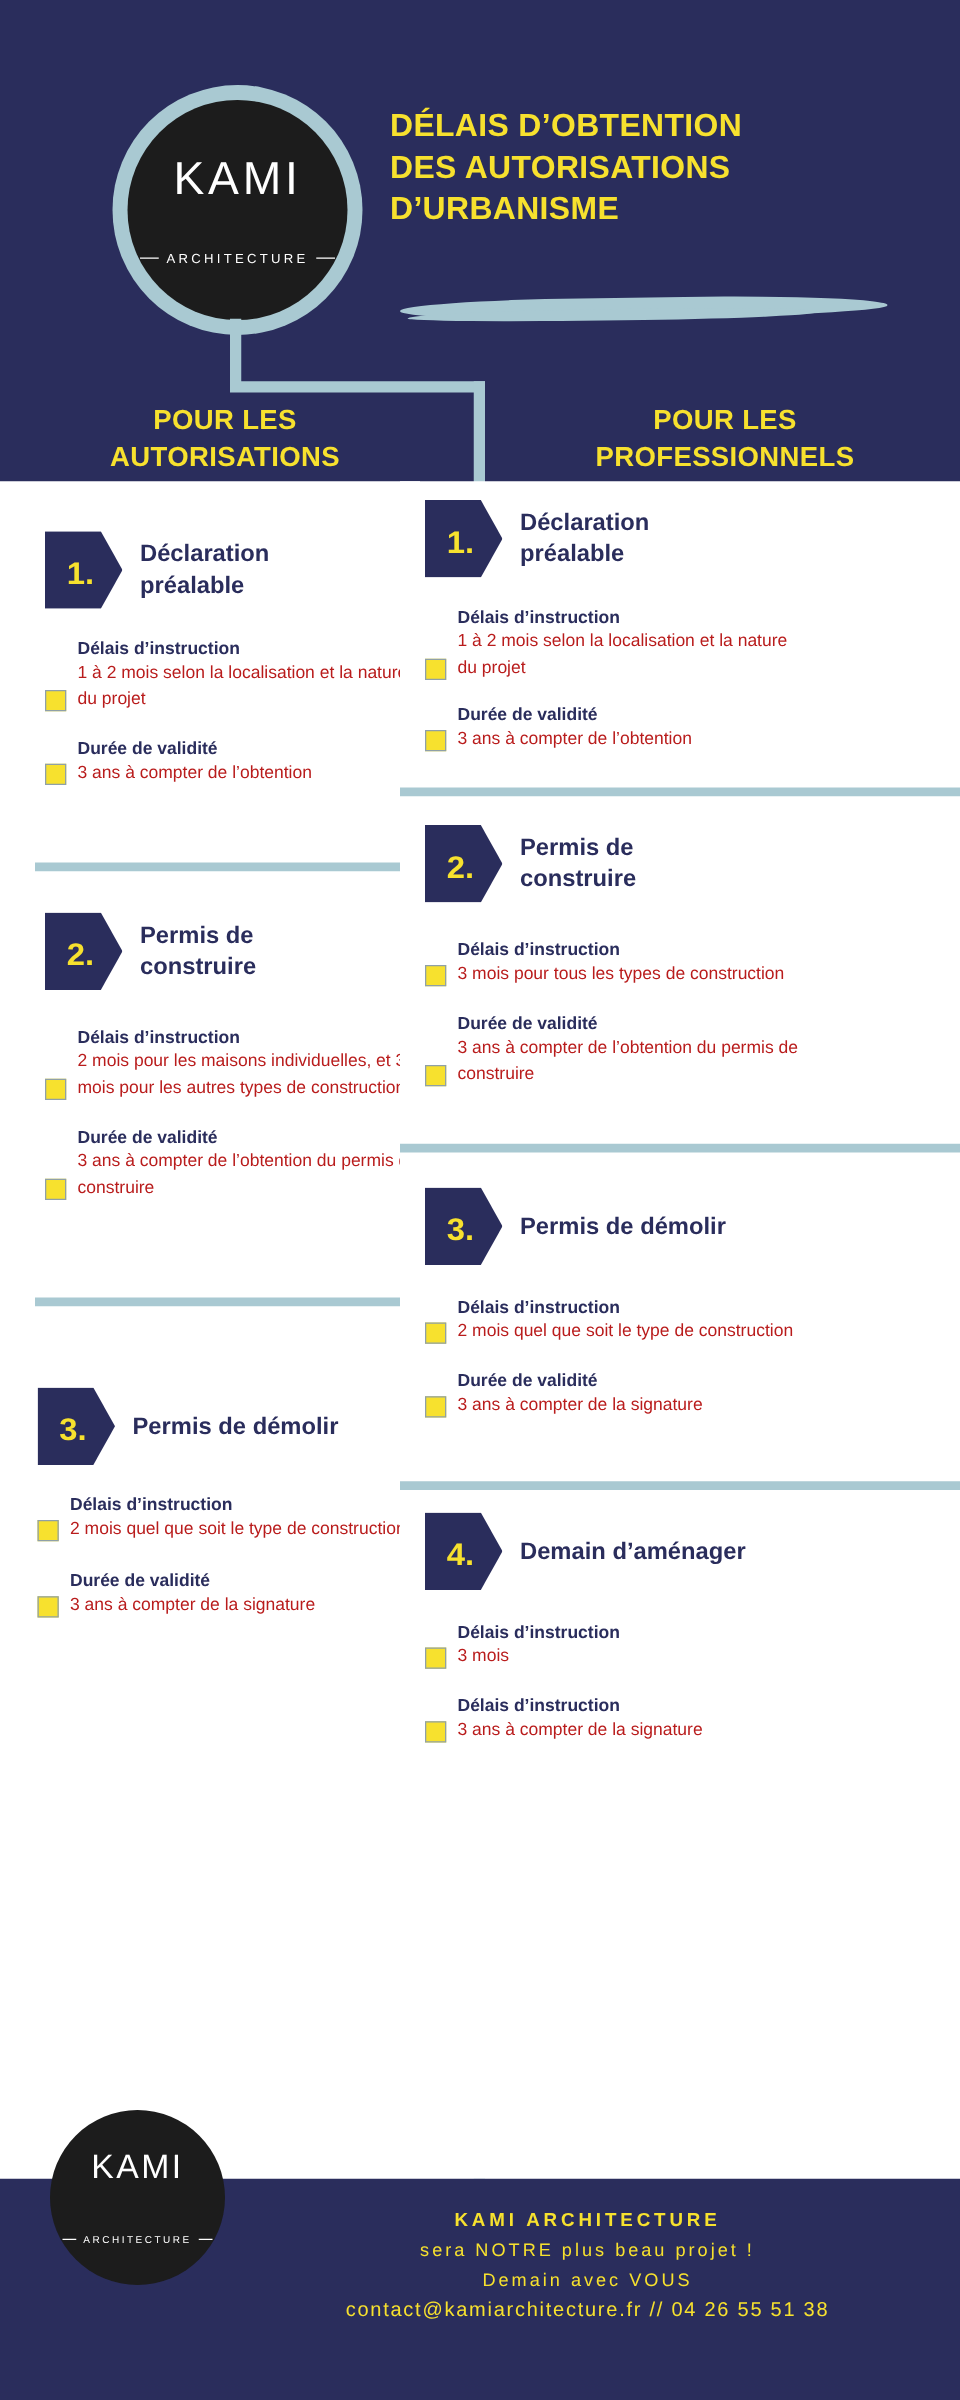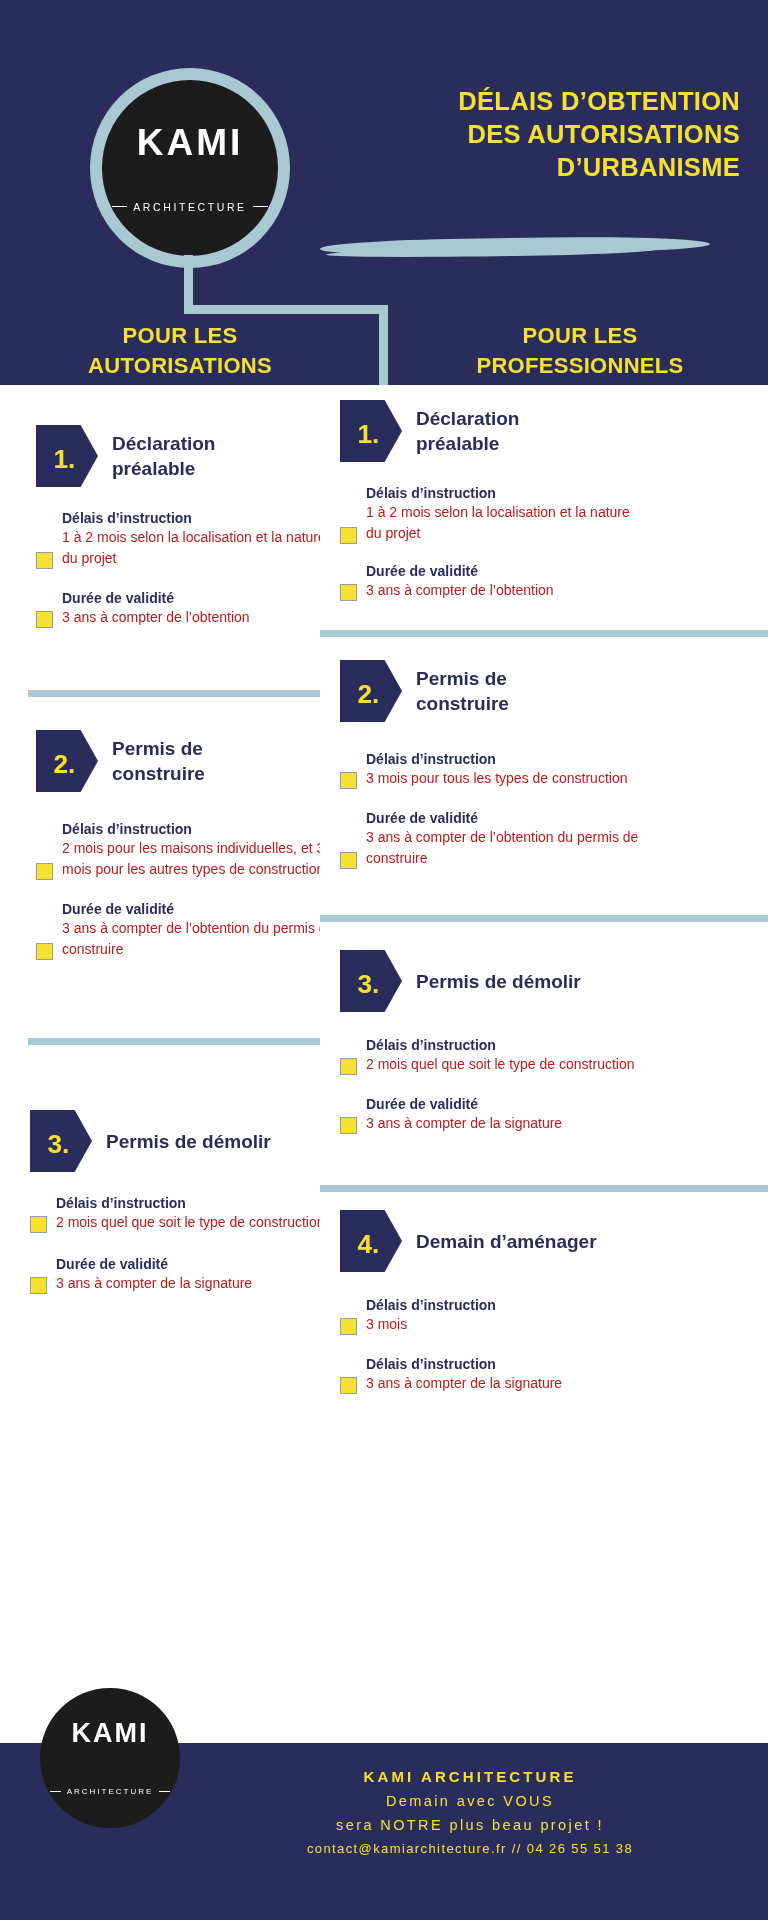--- a/index.html
+++ b/index.html
@@ -22,32 +22,32 @@
     width:200px; height:200px; border-radius:50%;
     background:#a9c9d2;
     display:flex; align-items:center; justify-content:center;
   }
   .logo-disc {
     width:176px; height:176px; border-radius:50%;
     background:#1c1c1c;
     display:flex; flex-direction:column; align-items:center; justify-content:center;
   }
   .logo-kami {
-    color:#ffffff; font-size:37px; letter-spacing:3px; font-weight:700;
+    color:#ffffff; font-size:37px; letter-spacing:3px; font-weight:400;
     font-family:"Liberation Sans", sans-serif; line-height:1;
     margin-bottom:4px;
   }
   .logo-sub-row { display:flex; align-items:center; gap:6px;margin-top:36px; }
   .logo-dash { display:block; width:15px; height:1px; background:#ffffff; }
   .logo-arch {
     color:#ffffff; font-size:10.5px; letter-spacing:2.6px; font-weight:400;
   }
 
   .title-block {
-    position:absolute; left:300px; top:85px; width:440px; text-align:right;
+    position:absolute; left:312px; top:85px; width:440px; text-align:left;
   }
   .title-line {
     color:#f7e12e; font-size:25.5px; font-weight:bold; letter-spacing:0.3px;
     line-height:33px; font-family:"Liberation Sans", sans-serif;
   }
   .brush {
     position:absolute; left:320px; top:238px; width:390px; height:16px;
     background:#a9c9d2;
     border-radius:40% 45% 42% 38% / 55% 60% 48% 52%;
     transform:rotate(-0.8deg);
@@ -126,21 +126,21 @@
   .footer-logo .logo-dash { width:11px; }
 
   .footer-text { position:absolute; left:200px; top:22px; width:540px; text-align:center; }
   .f-brand {
     color:#f7e12e; font-size:15px; font-weight:bold; letter-spacing:3.1px;
     line-height:24px;
   }
   .f-line {
     color:#f7e12e; font-size:14.5px; letter-spacing:2.4px; line-height:24px;
   }
-  .f-line.small { font-size:13px; letter-spacing:1.4px; }
+  .f-line.small { font-size:16px; letter-spacing:1.4px; }
 </style>
 </head>
 <body>
 
 <div id="page">
 
   <div class="header">
 
     <div class="logo-ring">
       <div class="logo-disc">
@@ -375,19 +375,19 @@
       <div class="logo-kami">KAMI</div>
       <div class="logo-sub-row">
         <i class="logo-dash"></i>
         <span class="logo-arch">ARCHITECTURE</span>
         <i class="logo-dash"></i>
       </div>
     </div>
 
     <div class="footer-text">
       <div class="f-brand">KAMI ARCHITECTURE</div>
+      <div class="f-line">sera NOTRE plus beau projet !</div>
       <div class="f-line">Demain avec VOUS</div>
-      <div class="f-line">sera NOTRE plus beau projet !</div>
       <div class="f-line small">contact@kamiarchitecture.fr // 04 26 55 51 38</div>
     </div>
   </div>
 
 </div>
 
 </body></html>

